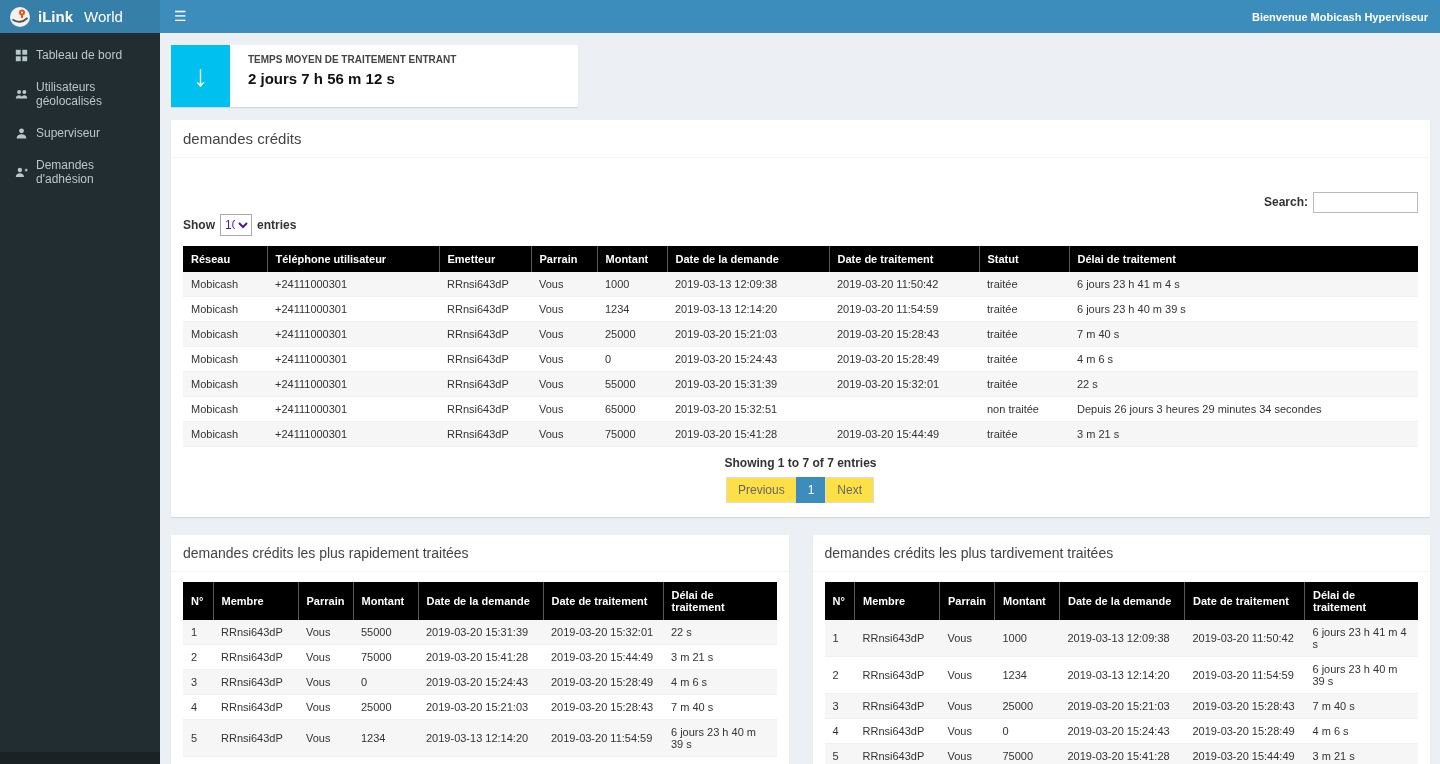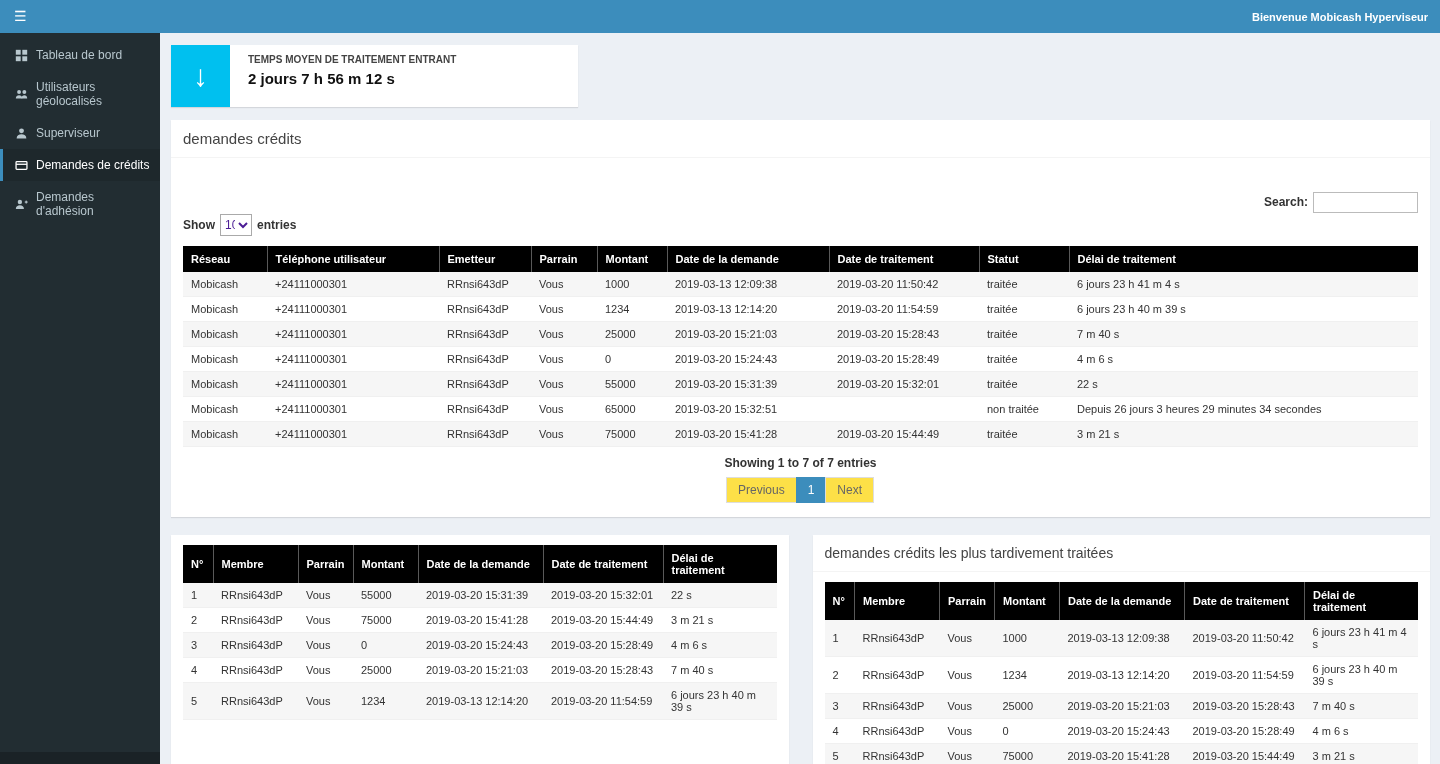--- a/index.html
+++ b/index.html
@@ -124,20 +124,31 @@
   .main-footer {
     margin-left: 160px; background: #fff; border-top: 1px solid #d2d6de;
     padding: 7px 15px; font-size: 11px; color: #444;
     display: flex; justify-content: space-between; align-items: center;
   }
 </style>
 </head>
 <body>
 
 <div class="topbar">
+  <div class="brand">
+    <svg width="22" height="22" viewBox="0 0 22 22">
+      <circle cx="11" cy="11" r="10" fill="#f2f2f2"></circle>
+      <path d="M3.5 13.5c4.5 3.5 10.5 3 15-1.5" stroke="#555" stroke-width="1.8" fill="none"></path>
+      <path d="M13 12 L13 7" stroke="#e8590c" stroke-width="2"></path>
+      <circle cx="13" cy="6.5" r="3" fill="#e8590c"></circle>
+      <circle cx="13" cy="6.5" r="1.1" fill="#fff"></circle>
+    </svg>
+    <span class="bold">iLink</span>
+      <span class="light">World</span>
+  </div>
   <div class="nav-rest">
     <span class="menu-toggle">☰</span>
     <span class="welcome">Bienvenue Mobicash Hyperviseur</span>
   </div>
 </div>
 
 <div class="sidebar">
   <div class="side-item">
     <svg width="13" height="13" viewBox="0 0 16 16" fill="currentColor">
       <rect x="1" y="1" width="6" height="6"></rect>
@@ -155,27 +166,20 @@
         <path d="M8 13c0-2.6 1.6-4 3.5-4s3.5 1.4 3.5 4z"></path>
     </svg>
     <span>Utilisateurs géolocalisés</span>
   </div>
   <div class="side-item">
     <svg width="13" height="13" viewBox="0 0 16 16" fill="currentColor">
       <circle cx="8" cy="4.7" r="3"></circle>
         <path d="M2 14c0-3.2 2.7-5 6-5s6 1.8 6 5z"></path>
     </svg>
     <span>Superviseur</span>
-  </div>
-  <div class="side-item active">
-    <svg width="13" height="13" viewBox="0 0 16 16" fill="none" stroke="currentColor" stroke-width="1.6">
-      <rect x="1.3" y="3.3" width="13.4" height="9.4" rx="1"></rect>
-        <line x1="1.3" y1="6.5" x2="14.7" y2="6.5"></line>
-    </svg>
-    <span>Demandes de crédits</span>
   </div>
   <div class="side-item">
     <svg width="13" height="13" viewBox="0 0 16 16" fill="currentColor">
       <circle cx="6" cy="5" r="2.7"></circle>
         <path d="M1 13.5c0-3 2.2-4.5 5-4.5s5 1.5 5 4.5z"></path>
       <rect x="12" y="4.3" width="3.6" height="1.4"></rect>
         <rect x="13.1" y="3.2" width="1.4" height="3.6"></rect>
     </svg>
     <span>Demandes d'adhésion</span>
   </div>
@@ -307,20 +311,21 @@
       <div class="pagination">
         <span class="page-btn">Previous</span>
         <span class="page-btn active">1</span>
         <span class="page-btn">Next</span>
       </div>
     </div>
   </div>
 
   <div class="bottom-row">
     <div class="panel">
+      <div class="panel-heading">demandes crédits les plus rapidement traitées</div>
       <div class="panel-body">
         <table class="data tbl-small">
           <thead>
               <tr>
                 <th>N°</th>
                 <th>Membre</th>
                 <th>Parrain</th>
                 <th>Montant</th>
                 <th>Date de la demande</th>
                 <th>Date de traitement</th>

